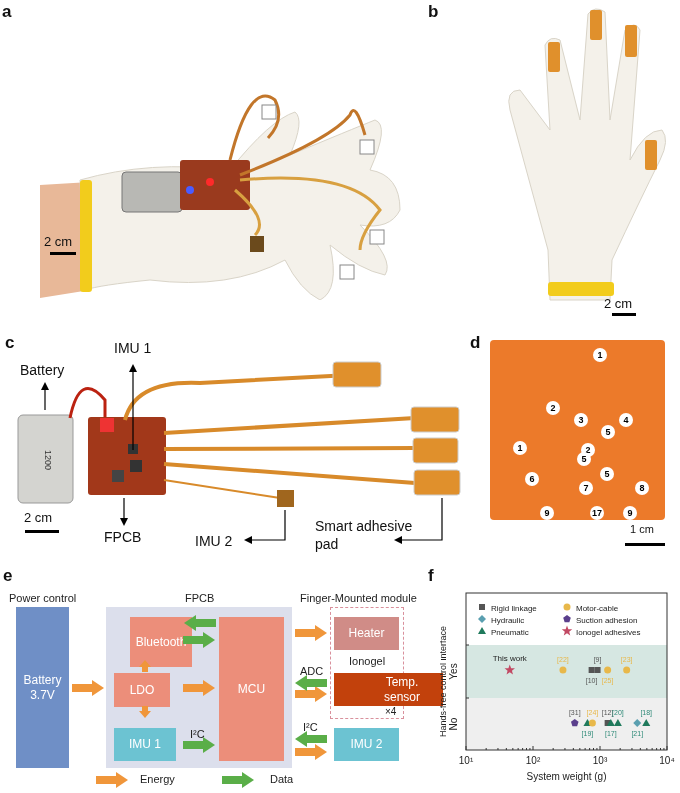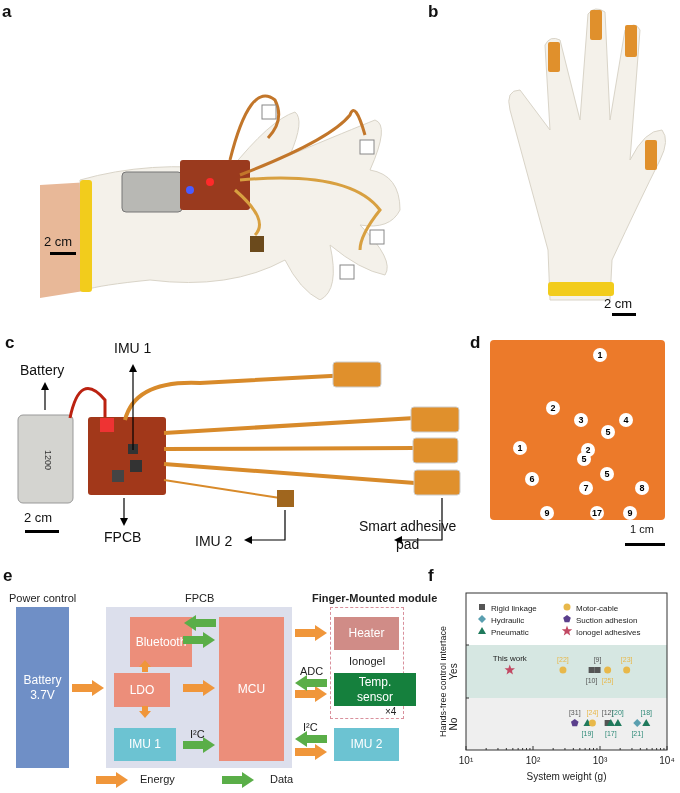--- a/index.html
+++ b/index.html
@@ -78,21 +78,21 @@
   <path d="M120 198 L124 206 L128 198 Z" fill="#000"></path>
   <path d="M285 190 L285 220 L250 220" fill="none" stroke="#000" stroke-width="1.2"></path>
   <path d="M252 216 L244 220 L252 224 Z" fill="#000"></path>
   <path d="M442 178 L442 220 L400 220" fill="none" stroke="#000" stroke-width="1.2"></path>
   <path d="M402 216 L394 220 L402 224 Z" fill="#000"></path>
 </svg>
 <div class="lbl" style="left:20px;top:362px;">Battery</div>
 <div class="lbl" style="left:114px;top:340px;">IMU 1</div>
 <div class="lbl" style="left:104px;top:529px;">FPCB</div>
 <div class="lbl" style="left:195px;top:533px;">IMU 2</div>
-<div class="lbl" style="left:315px;top:518px;white-space:pre;text-align:center;line-height:1.25;margin-left:44px;">Smart adhesive
+<div class="lbl" style="left:315px;top:518px;white-space:pre;line-height:1.25;">Smart adhesive
 pad</div>
 <div class="lbl" style="left:24px;top:510px;font-size:13px;">2 cm</div>
 <div class="scalebar" style="left:25px;top:530px;width:34px;"></div>
 
 <div class="plabel" style="left:470px;top:333px;">d</div>
 <div class="abs" style="left:490px;top:340px;width:175px;height:180px;background:#ec7a2a;border-radius:4px;"></div>
 <div id="d-markers">
     <div class="abs" style="left: 593px; top: 348px; width: 14px; height: 14px; border-radius: 50%; background: rgb(255, 255, 255); color: rgb(0, 0, 0); font-size: 9px; font-weight: bold; display: flex; align-items: center; justify-content: center;">1</div>
     <div class="abs" style="left: 513px; top: 441px; width: 14px; height: 14px; border-radius: 50%; background: rgb(255, 255, 255); color: rgb(0, 0, 0); font-size: 9px; font-weight: bold; display: flex; align-items: center; justify-content: center;">1</div>
     <div class="abs" style="left: 546px; top: 401px; width: 14px; height: 14px; border-radius: 50%; background: rgb(255, 255, 255); color: rgb(0, 0, 0); font-size: 9px; font-weight: bold; display: flex; align-items: center; justify-content: center;">2</div>
@@ -108,34 +108,34 @@
     <div class="abs" style="left: 540px; top: 506px; width: 14px; height: 14px; border-radius: 50%; background: rgb(255, 255, 255); color: rgb(0, 0, 0); font-size: 9px; font-weight: bold; display: flex; align-items: center; justify-content: center;">9</div>
     <div class="abs" style="left: 623px; top: 506px; width: 14px; height: 14px; border-radius: 50%; background: rgb(255, 255, 255); color: rgb(0, 0, 0); font-size: 9px; font-weight: bold; display: flex; align-items: center; justify-content: center;">9</div>
     <div class="abs" style="left: 590px; top: 506px; width: 14px; height: 14px; border-radius: 50%; background: rgb(255, 255, 255); color: rgb(0, 0, 0); font-size: 9px; font-weight: bold; display: flex; align-items: center; justify-content: center;">17</div>
   </div>
 <div class="lbl" style="left:630px;top:523px;font-size:11px;">1 cm</div>
 <div class="scalebar" style="left:625px;top:543px;width:40px;"></div>
 
 <div class="plabel" style="left:3px;top:566px;">e</div>
 <div class="cap" style="left:9px;top:592px;">Power control</div>
 <div class="cap" style="left:185px;top:592px;">FPCB</div>
-<div class="cap" style="left:312px;top:592px;font-weight:bold;">Finger-Mounted module</div>
+<div class="cap" style="left:300px;top:592px;">Finger-Mounted module</div>
 
 <div class="box" style="left:16px;top:607px;width:53px;height:161px;background:#6f8fc6;white-space:pre;">Battery
 3.7V</div>
 <div class="abs" style="left:106px;top:607px;width:186px;height:161px;background:#dcdfec;"></div>
 <div class="box" style="left:130px;top:617px;width:62px;height:50px;background:#ec8e7a;">Bluetooth</div>
 <div class="box" style="left:114px;top:673px;width:56px;height:34px;background:#ec8e7a;">LDO</div>
 <div class="box" style="left:114px;top:728px;width:62px;height:33px;background:#6cc3d2;">IMU 1</div>
 <div class="box" style="left:219px;top:617px;width:65px;height:144px;background:#ec8e7a;">MCU</div>
 
 <div class="abs" style="left:330px;top:607px;width:72px;height:110px;border:1.5px dashed #d9909c;"></div>
 <div class="box" style="left:334px;top:617px;width:65px;height:33px;background:#d08c87;">Heater</div>
 <div class="cap" style="left:349px;top:655px;">Ionogel</div>
-<div class="box" style="left:334px;top:673px;width:82px;height:33px;background:#15803d;white-space:pre;">Temp.
+<div class="box" style="left:334px;top:673px;width:82px;height:33px;background:#c2410c;white-space:pre;padding-left:27px;">Temp.
 sensor</div>
 <div class="cap" style="left:385px;top:706px;font-size:10px;">×4</div>
 <div class="box" style="left:334px;top:728px;width:65px;height:33px;background:#6cc3d2;">IMU 2</div>
 
 <div class="cap" style="left:190px;top:728px;">I²C</div>
 <div class="cap" style="left:300px;top:665px;">ADC</div>
 <div class="cap" style="left:303px;top:721px;">I²C</div>
 
 <svg class="abs" style="left:0;top:560px;" width="440" height="233" viewBox="0 0 440 233">
   <defs>

